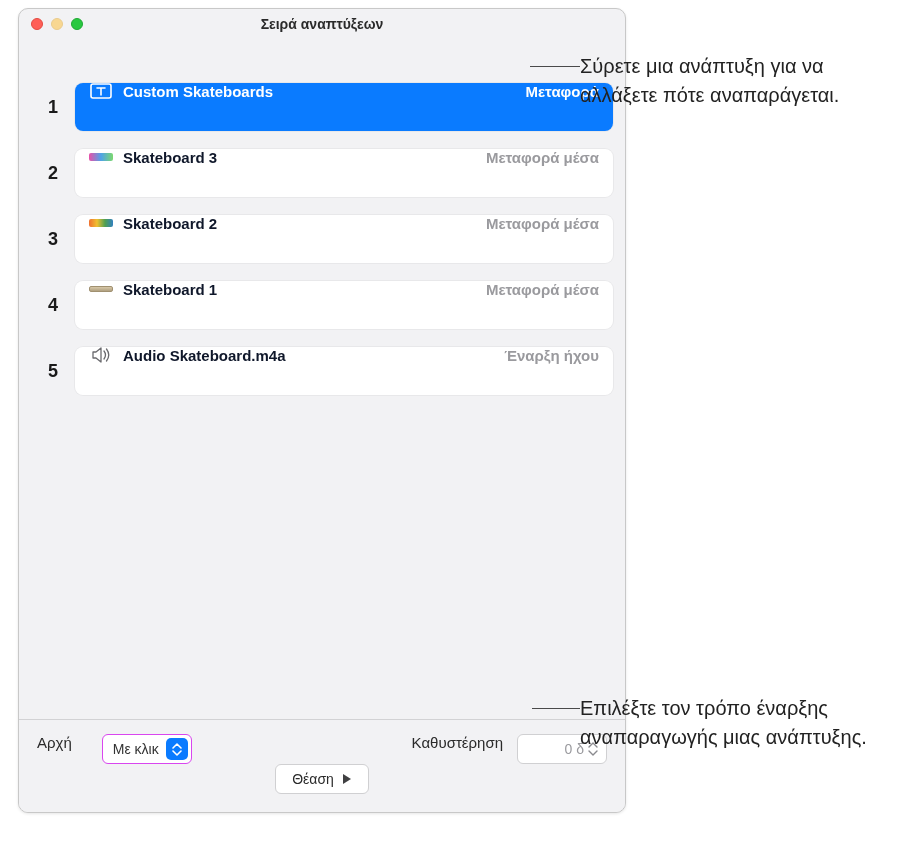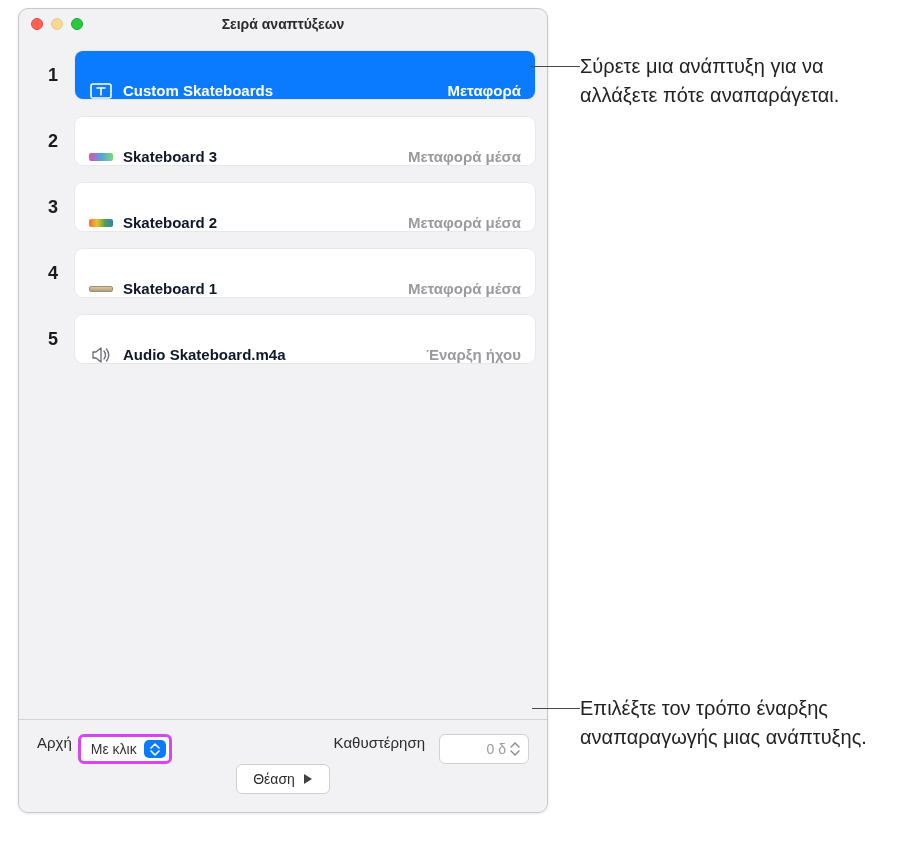--- a/index.html
+++ b/index.html
@@ -7,29 +7,30 @@
       font-family: -apple-system, BlinkMacSystemFont, "Helvetica Neue", Arial, sans-serif;
       background: #fff;
       width: 905px;
       height: 841px;
       position: relative;
     }
     .window {
       position: absolute;
       left: 18px;
       top: 8px;
-      width: 530px;
+      width: 608px;
       height: 805px;
       background: #f2f2f4;
       border: 1px solid #c8c8c8;
       border-radius: 10px;
       box-shadow: 0 1px 3px rgba(0,0,0,0.1);
       display: flex;
       flex-direction: column;
       overflow: hidden;
+      gap: 32px;
     }
     .titlebar {
       height: 30px;
       display: flex;
       align-items: center;
       padding: 0 10px;
       position: relative;
       border-bottom: 1px solid transparent;
     }
     .traffic-lights {
@@ -65,21 +66,21 @@
       font-size: 18px;
       font-weight: 700;
       color: #1a1a1a;
     }
     .row-card {
       flex: 1;
       background: #fff;
       border-radius: 8px;
       height: 48px;
       display: flex;
-      align-items: flex-end;
+      align-items: flex-start;
       padding: 0 14px;
       gap: 10px;
       box-shadow: 0 0 0 1px rgba(0,0,0,0.04);
     }
     .row-card.selected {
       background: #0a7bff;
       color: #fff;
     }
     .row-icon {
       width: 24px;
@@ -121,28 +122,29 @@
     .footer-row1 {
       display: flex;
       gap: 20px;
     }
     .footer-col { display: flex; flex-direction: row; gap: 6px; }
     .footer-col.start { flex: 1; }
     .footer-label { font-size: 15px; font-weight: 500; color: #2a2a2a; }
     .select-wrap {
       position: relative;
       background: #fff;
-      border: 3px solid #d946ef;
+      border: 1px solid #d946ef;
       border-radius: 6px;
       height: 30px;
       display: flex;
       align-items: center;
       padding: 0 32px 0 10px;
       font-size: 14px;
       color: #333;
+      margin-left: 24px;
     }
     .select-arrow {
       position: absolute;
       right: 3px;
       top: 3px;
       bottom: 3px;
       width: 22px;
       background: #0a7bff;
       border-radius: 5px;
       display: flex;

